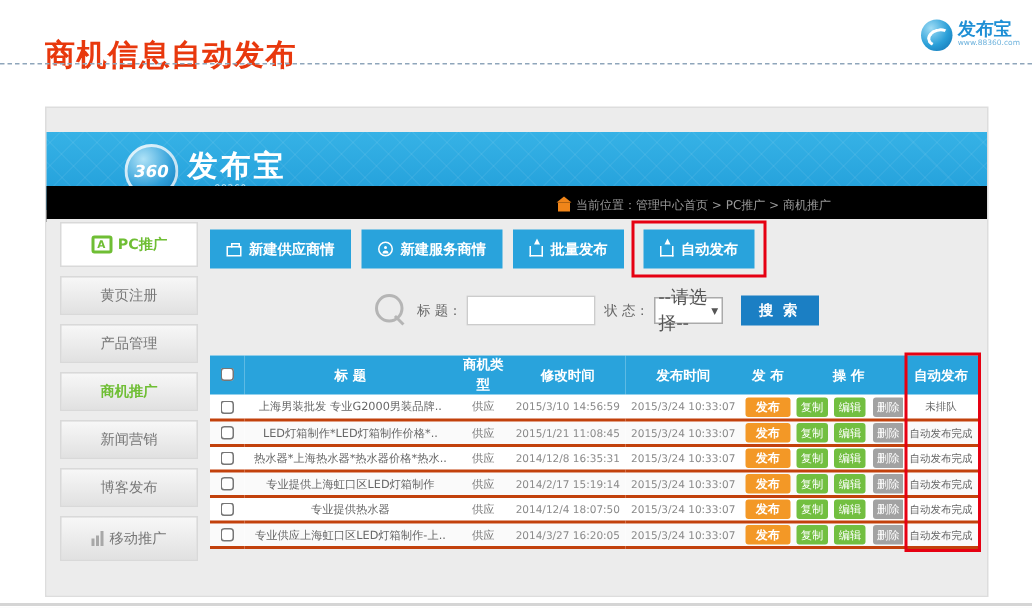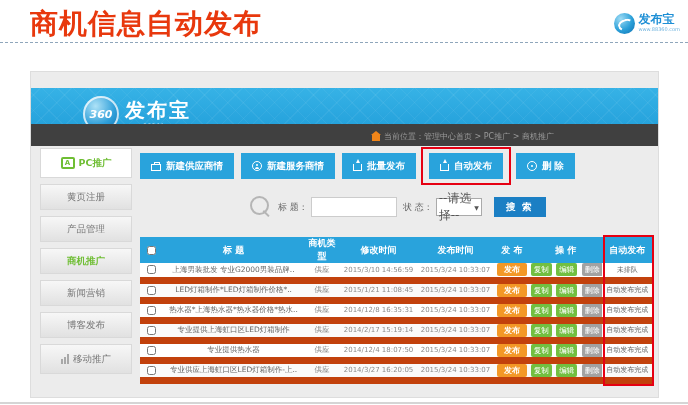--- a/index.html
+++ b/index.html
@@ -1,21 +1,21 @@
 <!DOCTYPE html>
 <html><head>
 <meta charset="utf-8">
 <style>
   * { margin:0; padding:0; box-sizing:border-box; }
   html,body { width:688px; height:405px; overflow:hidden; background:#fff;
     font-family:"DejaVu Sans", sans-serif; }
   .stage { position:relative; width:688px; height:405px; background:#fff; }
 
   
-  .page-title { position:absolute; left:30px; top:5px; font-size:28px; font-weight:bold; color:#e8380d; letter-spacing:1px; }
+  .page-title { position:absolute; left:30px; top:23px; font-size:20px; font-weight:bold; color:#e8380d; letter-spacing:1px; }
   .brand { position:absolute; right:8px; top:13px; display:flex; align-items:flex-start; gap:3px; }
   .brand-circle { width:21px; height:21px; border-radius:50%;
     background:radial-gradient(circle at 32% 28%, #9fdcf5, #2a9fd8 55%, #0f6fb0); position:relative; }
   .brand-circle::after { content:""; position:absolute; left:4px; top:6px; width:12px; height:8px;
     border:2px solid #fff; border-color:#fff transparent transparent #fff; border-radius:50%; transform:rotate(-15deg); }
   .brand-text { display:flex; flex-direction:column; line-height:1; }
   .brand-name { font-size:12px; font-weight:bold; color:#1e8fd5; }
   .brand-url { font-size:5px; color:#6fb3dd; margin-top:2px; }
   .dashed-sep { position:absolute; left:0; right:0; top:42px; border-top:1px dashed #8fa6bb; }
   .bottom-line { position:absolute; left:0; right:0; top:402px; height:2px; background:#d5d5d5; }
@@ -39,21 +39,21 @@
   .logo-360 { color:#fff; font-size:11px; font-weight:bold; font-style:italic; }
   .logo-text { display:flex; flex-direction:column; line-height:1; }
   .logo-name { font-size:20px; font-weight:bold; color:#fff; letter-spacing:2px; }
   .logo-url { font-size:6px; color:#cfeefb; margin-top:3px; letter-spacing:.5px; }
   .nav { display:flex; height:100%; margin-left:22px; }
   .nav-item { height:100%; display:flex; align-items:center; padding:0 11px; color:#fff;
     font-size:10px; cursor:pointer; }
   .nav-item.active { background:#85d4f2; color:#fff100; font-weight:bold; }
 
   
-  .crumb-bar { position:absolute; left:0; right:0; top:52px; height:24px; background:#404040;
+  .crumb-bar { position:absolute; left:0; right:0; top:52px; height:24px; background:#000000;
     display:flex; align-items:center; justify-content:flex-end; padding-right:104px; gap:4px; }
   .house-icon { position:relative; width:8px; height:6px; background:#f08519; margin-top:3px; }
   .house-icon::before { content:""; position:absolute; left:-1px; top:-4px;
     border-left:5px solid transparent; border-right:5px solid transparent; border-bottom:4px solid #f08519; }
   .crumb-text { font-size:8px; color:#999; }
 
   
   .content { position:absolute; left:0; right:0; top:74px; bottom:0; background:#ececec; }
 
   
@@ -106,21 +106,21 @@
   .s-select .caret { font-size:6px; color:#555; }
   .s-btn { width:52px; height:20px; background:#1b7fc4; color:#fff; border:none; font-size:9.5px;
     font-weight:bold; margin-left:12px; cursor:pointer; letter-spacing:2px; }
 
   
   .table-wrap { position:relative; margin-top:15px; background:#fff; }
   table { width:100%; border-collapse:collapse; table-layout:fixed;padding-left:12px; }
   col.c-cb{width:4.5%;} col.c-title{width:27.5%;} col.c-type{width:7%;} col.c-mod{width:15%;}
   col.c-pub{width:15%;} col.c-fb{width:7%;} col.c-ops{width:14%;} col.c-auto{width:10%;}
   thead th { background:#29a3dc; color:#fff; font-size:9px; font-weight:bold; height:18px; text-align:center; }
-  tbody td { height:17px; border-bottom:7px solid #c2410c; font-size:7.5px; color:#777; text-align:center;
+  tbody td { height:17px; border-bottom:2px solid #c2410c; font-size:7.5px; color:#777; text-align:center;
     overflow:hidden; white-space:nowrap; }
   tbody tr:nth-child(even) td { background:#fafafa; }
   td.t-title { color:#666; }
   td.t-date { color:#8a8a8a; font-size:7px; }
   .cb { width:9px; height:9px; vertical-align:middle; }
   .pub-btn { display:inline-block; width:30px; height:13px; line-height:13px; background:#f39826;
     color:#fff; font-size:8px; font-weight:bold; border:none; border-radius:2px; cursor:pointer; }
   .op-btn { display:inline-block; width:21px; height:13px; line-height:13px; margin:0 1px; color:#fff;
     font-size:7.5px; border:none; border-radius:2px; cursor:pointer; }
   .op-copy,.op-edit { background:#72bf40; }
@@ -211,24 +211,20 @@
           <button class="tb-btn">
             <span class="ic-up"></span>
             <span>批量发布</span>
           </button>
           <span class="hl-toolbar">
             <button class="tb-btn">
               <span class="ic-up"></span>
               <span>自动发布</span>
             </button>
           </span>
-          <button class="tb-btn">
-            <span class="ic-del"></span>
-            <span>删 除</span>
-          </button>
         </div>
 
         <div class="search-row">
           <span class="mag-icon"></span>
           <span class="s-label">标 题：</span>
           <input class="s-input" type="text" value="" style="">
           <span class="s-label">状 态：</span>
           <div class="s-select">
             <span class="val">--请选择--</span>
             <span class="caret">▼</span>

